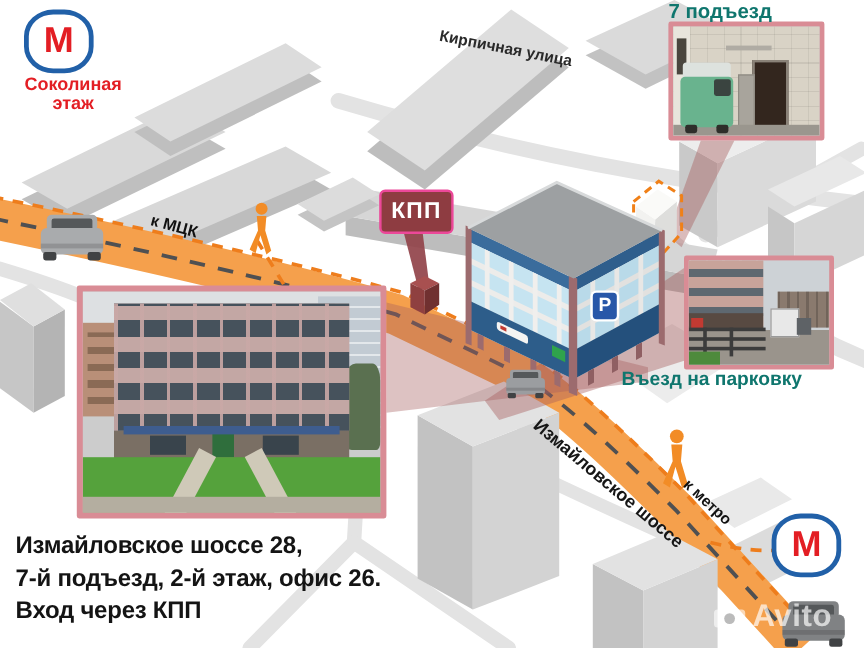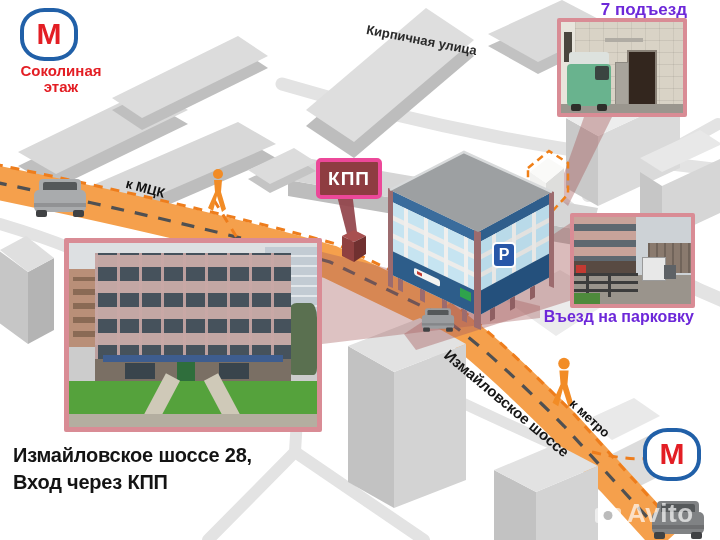--- a/index.html
+++ b/index.html
@@ -12,24 +12,24 @@
 
   
   .metro{position:absolute;display:flex;flex-direction:column;align-items:center;z-index:3;}
   .metro-badge{width:50px;height:45px;background:#fff;border:4px solid #2160A8;border-radius:42%;
     display:flex;align-items:center;justify-content:center;}
   .metro-m{color:#E31E24;font-weight:800;font-size:30px;line-height:1;transform:translateY(-1px);}
   .metro-name{color:#E31E24;font-weight:800;font-size:15px;line-height:16px;text-align:center;margin-top:2px;margin-left:24px;}
 
   
   .street-label{position:absolute;color:#2a2a2a;font-weight:700;white-space:nowrap;z-index:2;transform-origin:left top;}
-  .cap{position:absolute;color:#6d28d9;font-weight:800;text-align:right;z-index:3;white-space:nowrap;}
+  .cap{position:absolute;color:#0f766e;font-weight:800;text-align:left;z-index:3;white-space:nowrap;}
 
   .kpp{position:absolute;left:316px;top:158px;width:58px;height:33px;background:#8E3C41;
-    border:4px solid #ec4899;border-radius:5px;color:#fff;font-weight:800;font-size:19px;
+    border:2px solid #ec4899;border-radius:5px;color:#fff;font-weight:800;font-size:19px;
     letter-spacing:1px;display:flex;align-items:center;justify-content:center;z-index:3;}
   .pbadge{position:absolute;left:494px;top:244px;width:20px;height:22px;background:#2857A8;border-radius:3px;
     box-shadow:0 0 0 2px #ffffff;color:#fff;font-weight:800;font-size:16px;
     display:flex;align-items:center;justify-content:center;z-index:2;}
 
   .photo{position:absolute;border:4px solid #D98C95;border-radius:2px;overflow:hidden;background:#ccc;z-index:2;}
   .photo .abs{position:absolute;}
 
   .address{position:absolute;left:13px;top:442px;z-index:3;color:#141414;font-weight:800;
     font-size:20px;line-height:27px;letter-spacing:-0.2px;white-space:nowrap;}
@@ -304,20 +304,21 @@
     <div class="abs" style="left:0;top:72px;width:64px;height:3px;background:#3C3C3C;"></div>
     <div class="abs" style="left:12px;top:56px;width:3px;height:22px;background:#3C3C3C;"></div>
     <div class="abs" style="left:34px;top:56px;width:3px;height:24px;background:#3C3C3C;"></div>
     <div class="abs" style="left:0;top:76px;width:26px;height:11px;background:#4E8A3C;"></div>
   </div>
 
   <div class="cap" style="left:518px;top:308px;width:176px;font-size:16px;">Въезд на парковку</div>
 
   <div class="address">
     <div>Измайловское шоссе 28,</div>
+    <div>7-й подъезд, 2-й этаж, офис 26.</div>
     <div>Вход через КПП</div>
   </div>
 
   <div class="watermark">
     <svg width="28" height="20" viewBox="0 0 28 20">
       <rect x="1" y="4" width="26" height="15" rx="3" fill="rgba(255,255,255,0.6)"></rect>
       <rect x="9" y="1" width="10" height="5" rx="2" fill="rgba(255,255,255,0.6)"></rect>
       <circle cx="14" cy="11.5" r="4.5" fill="rgba(120,120,120,0.5)"></circle>
     </svg>
     <span>Avito</span>

